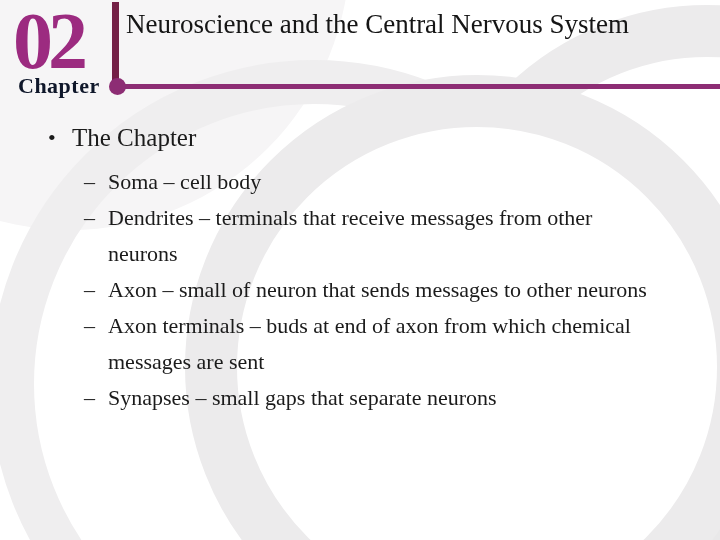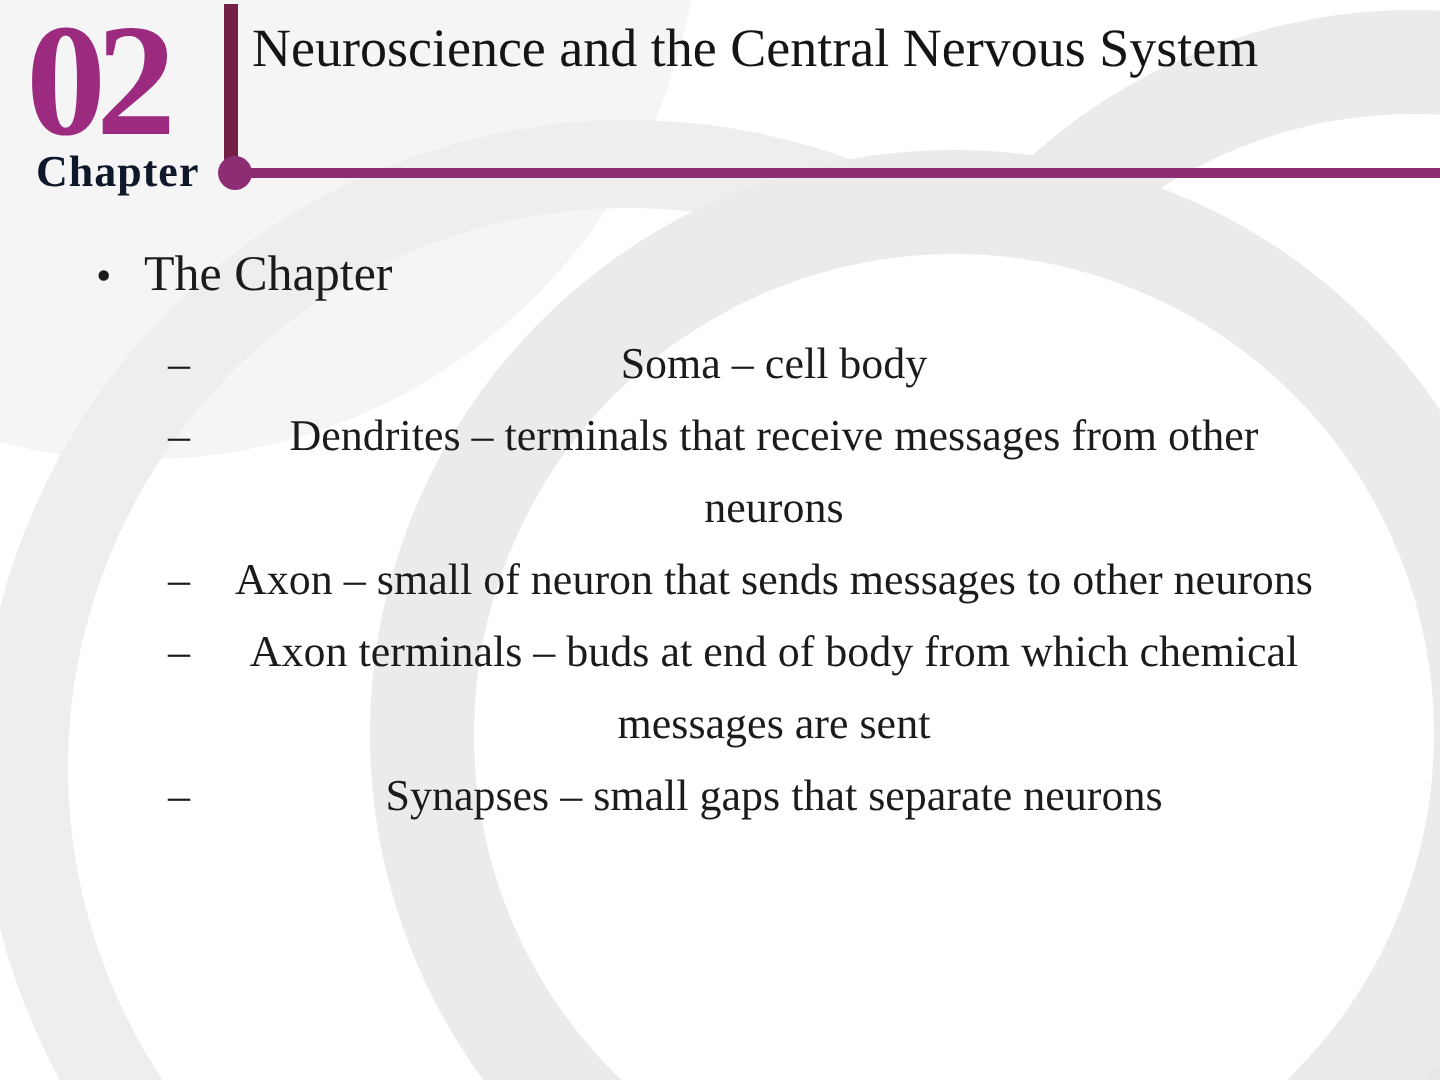--- a/index.html
+++ b/index.html
@@ -91,21 +91,21 @@
     width: 582px;
   }
   .sub-item {
     display: flex; align-items: flex-start;
     font-size: 22px; line-height: 36px;
     color: #1b1b1b;
   }
   .sub-item .marker {
     width: 24px; flex: 0 0 24px;
   }
-  .sub-item .sub-text { flex: 1 1 auto; text-align: center; }
+  .sub-item .sub-text { flex: 1 1 auto; }
 </style>
 </head>
 <body>
 
 <div class="slide">
 
   <div class="wm wm-blob-topleft"></div>
   <div class="wm wm-ring-left"></div>
   <div class="wm wm-ring-right"></div>
   <div class="wm wm-fill-bottomright"></div>
@@ -134,21 +134,21 @@
       <div class="sub-item">
         <span class="marker">–</span>
         <span class="sub-text">Dendrites – terminals that receive messages from other neurons</span>
       </div>
       <div class="sub-item">
         <span class="marker">–</span>
         <span class="sub-text">Axon – small of neuron that sends messages to other neurons</span>
       </div>
       <div class="sub-item">
         <span class="marker">–</span>
-        <span class="sub-text">Axon terminals – buds at end of body from which chemical messages are sent</span>
+        <span class="sub-text">Axon terminals – buds at end of axon from which chemical messages are sent</span>
       </div>
       <div class="sub-item">
         <span class="marker">–</span>
         <span class="sub-text">Synapses – small gaps that separate neurons</span>
       </div>
     </div>
   </div>
 
 </div>
 

